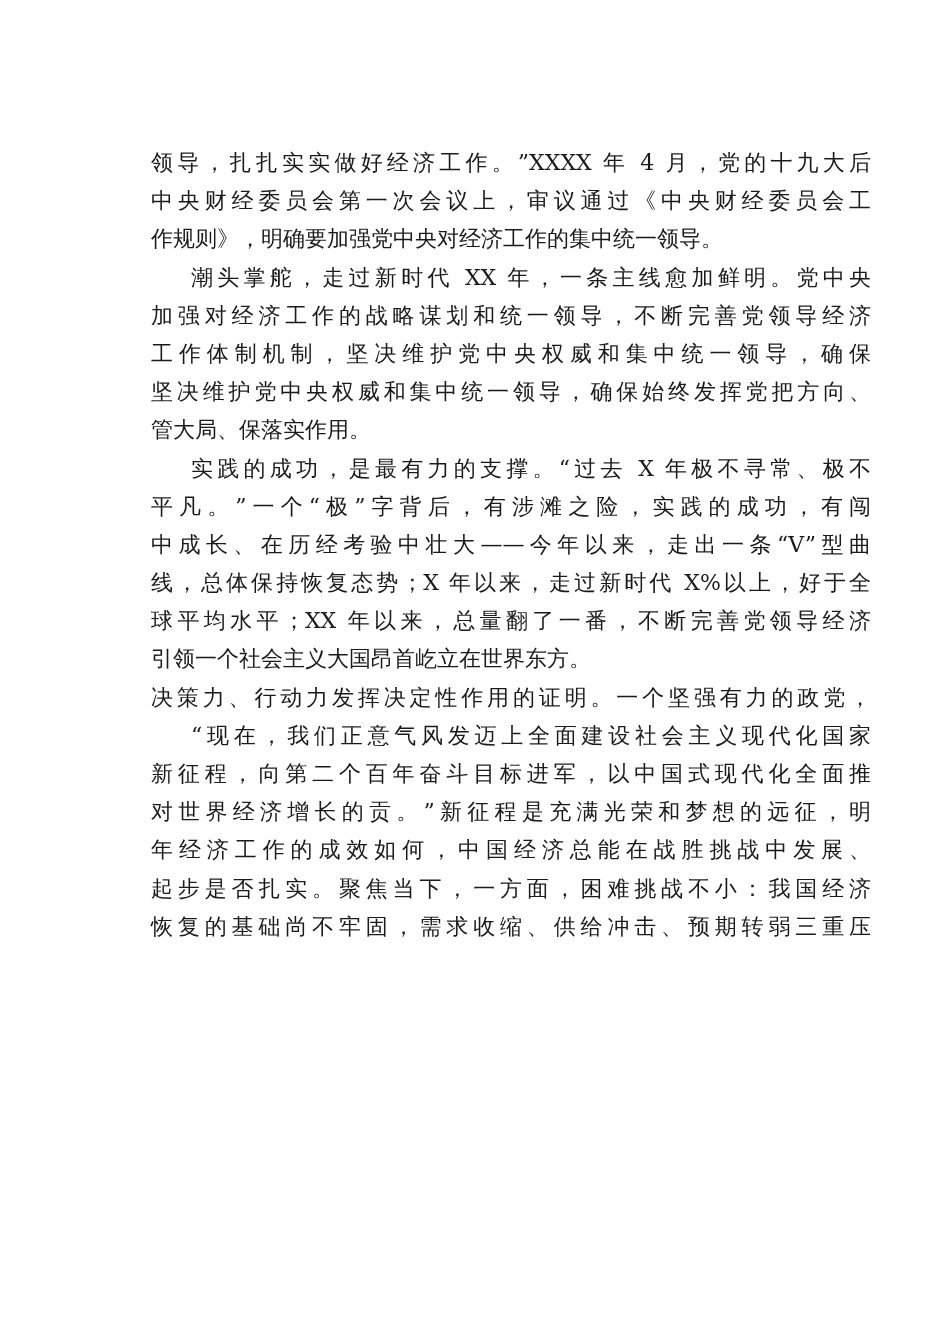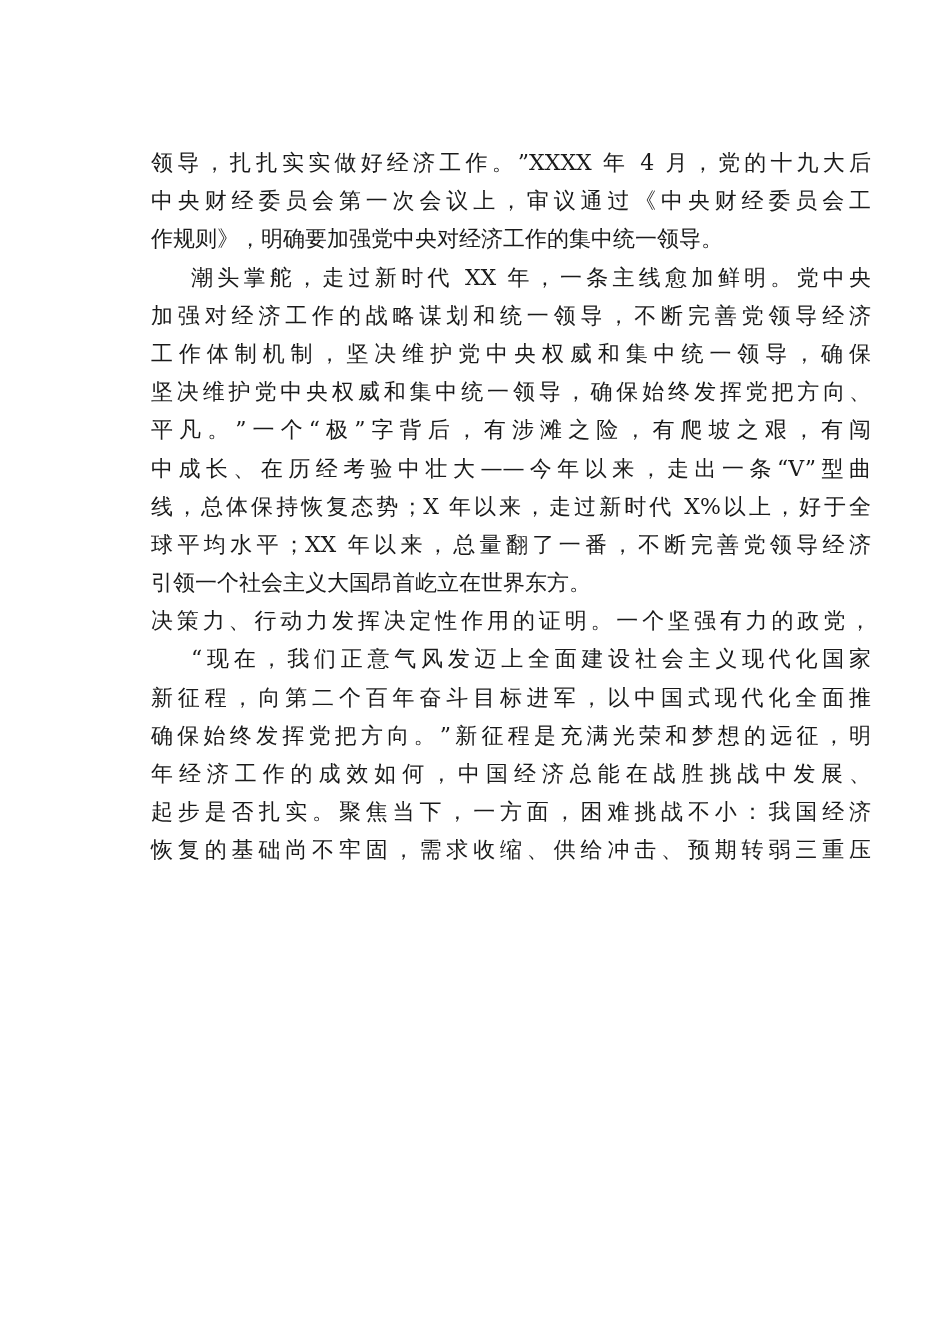--- a/index.html
+++ b/index.html
@@ -57,34 +57,36 @@
       <span class="line">领导，扎扎实实做好经济工作。”XXXX 年 4 月，党的十九大后</span>
       <span class="line">中央财经委员会第一次会议上，审议通过《中央财经委员会工</span>
       <span class="line last">作规则》，明确要加强党中央对经济工作的集中统一领导。</span>
     </div>
 
     <div>
       <span class="line indent">潮头掌舵，走过新时代 XX 年，一条主线愈加鲜明。党中央</span>
       <span class="line">加强对经济工作的战略谋划和统一领导，不断完善党领导经济</span>
       <span class="line">工作体制机制，坚决维护党中央权威和集中统一领导，确保</span>
       <span class="line">坚决维护党中央权威和集中统一领导，确保始终发挥党把方向、</span>
+      <span class="line last">管大局、保落实作用。</span>
     </div>
 
     <div>
-      <span class="line">平凡。”一个“极”字背后，有涉滩之险，有爬坡之艰，有闯</span>
+      <span class="line indent">实践的成功，是最有力的支撑。“过去 X 年极不寻常、极不</span>
+      <span class="line">平凡。”一个“极”字背后，有涉滩之险，实践的成功，有闯</span>
       <span class="line">中成长、在历经考验中壮大——今年以来，走出一条“V”型曲</span>
       <span class="line">线，总体保持恢复态势；X 年以来，走过新时代 X%以上，好于全</span>
       <span class="line">球平均水平；XX 年以来，总量翻了一番，不断完善党领导经济</span>
       <span class="line last">引领一个社会主义大国昂首屹立在世界东方。</span>
       <span class="line">决策力、行动力发挥决定性作用的证明。一个坚强有力的政党，</span>
     </div>
 
     <div>
       <span class="line indent">“现在，我们正意气风发迈上全面建设社会主义现代化国家</span>
       <span class="line">新征程，向第二个百年奋斗目标进军，以中国式现代化全面推</span>
-      <span class="line">确保始终发挥党把方向。”新征程是充满光荣和梦想的远征，明</span>
+      <span class="line">对世界经济增长的贡。”新征程是充满光荣和梦想的远征，明</span>
       <span class="line">年经济工作的成效如何，中国经济总能在战胜挑战中发展、</span>
       <span class="line">起步是否扎实。聚焦当下，一方面，困难挑战不小：我国经济</span>
       <span class="line">恢复的基础尚不牢固，需求收缩、供给冲击、预期转弱三重压</span>
     </div>
 
   </div>
 </div>
 
 </body></html>

